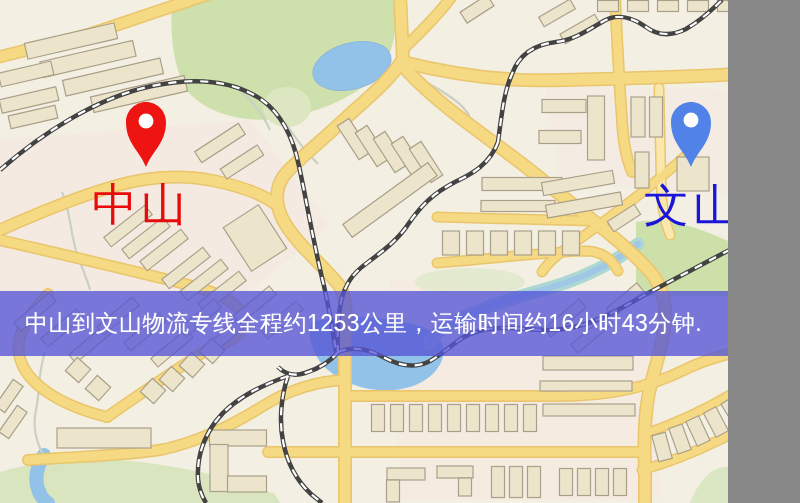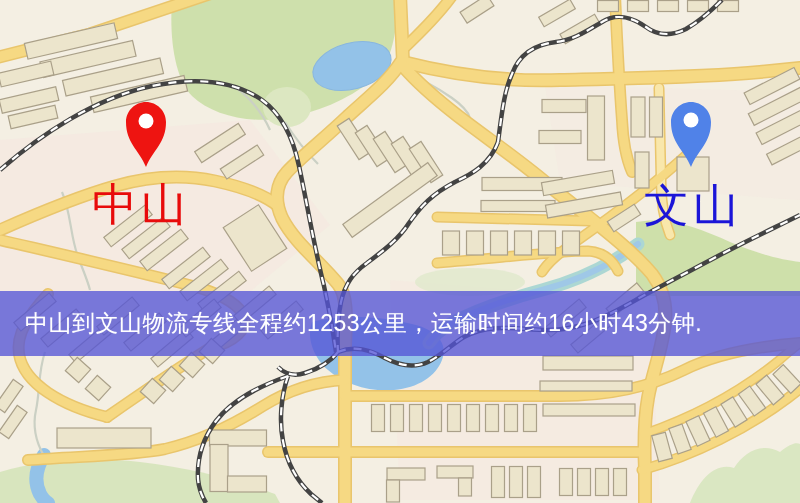--- a/index.html
+++ b/index.html
@@ -1,17 +1,17 @@
 <!DOCTYPE html>
 <html><head>
 <meta charset="utf-8">
 <style>
   html,body{margin:0;padding:0;background:#888;}
   .stage{
-    position:relative;width:800px;height:503px;overflow:hidden;
+    position:relative;width:728px;height:503px;overflow:hidden;
     font-family:"Liberation Sans",sans-serif;background:#1d4ed8;
   }
   .stage svg{position:absolute;left:0;top:0;display:block;}
   .banner{
     position:absolute;left:0;top:291px;width:800px;height:65px;
     background:rgba(84,84,214,0.78);
     display:flex;align-items:center;box-sizing:border-box;padding-left:25px;
   }
   .banner span{
     color:#ffffff;font-size:23px;letter-spacing:0.5px;white-space:nowrap;

